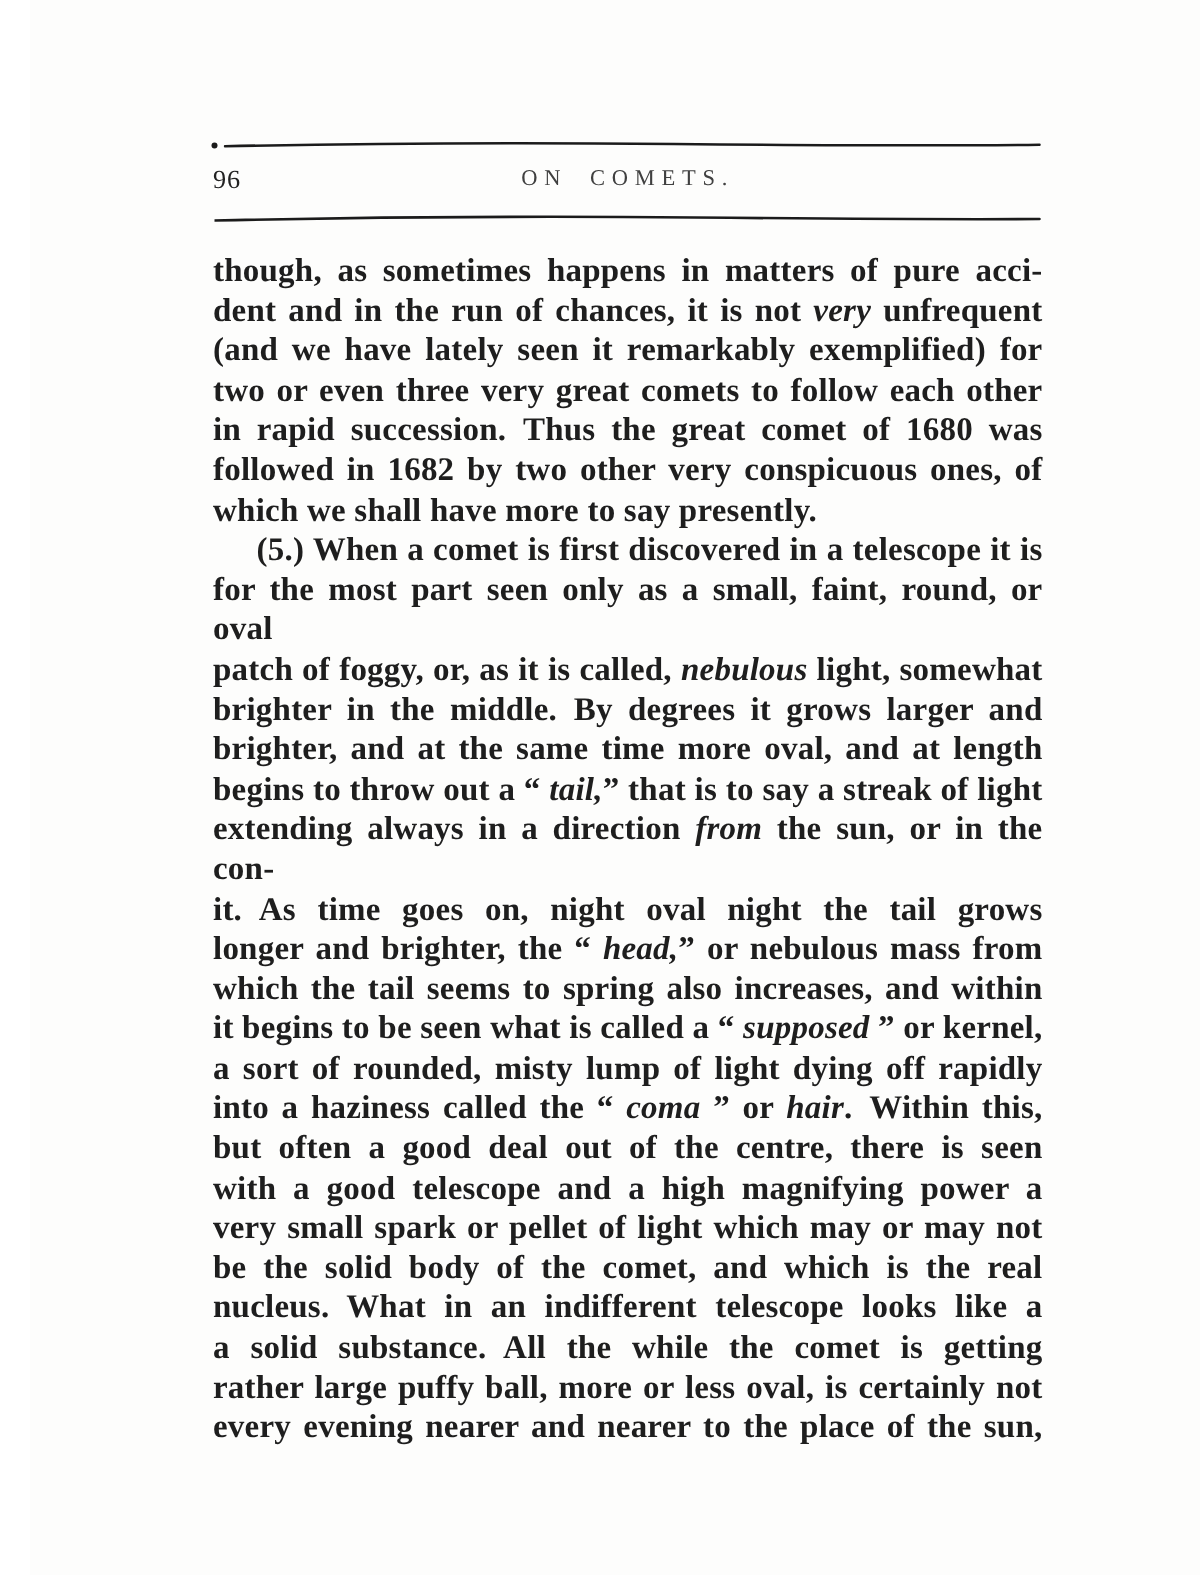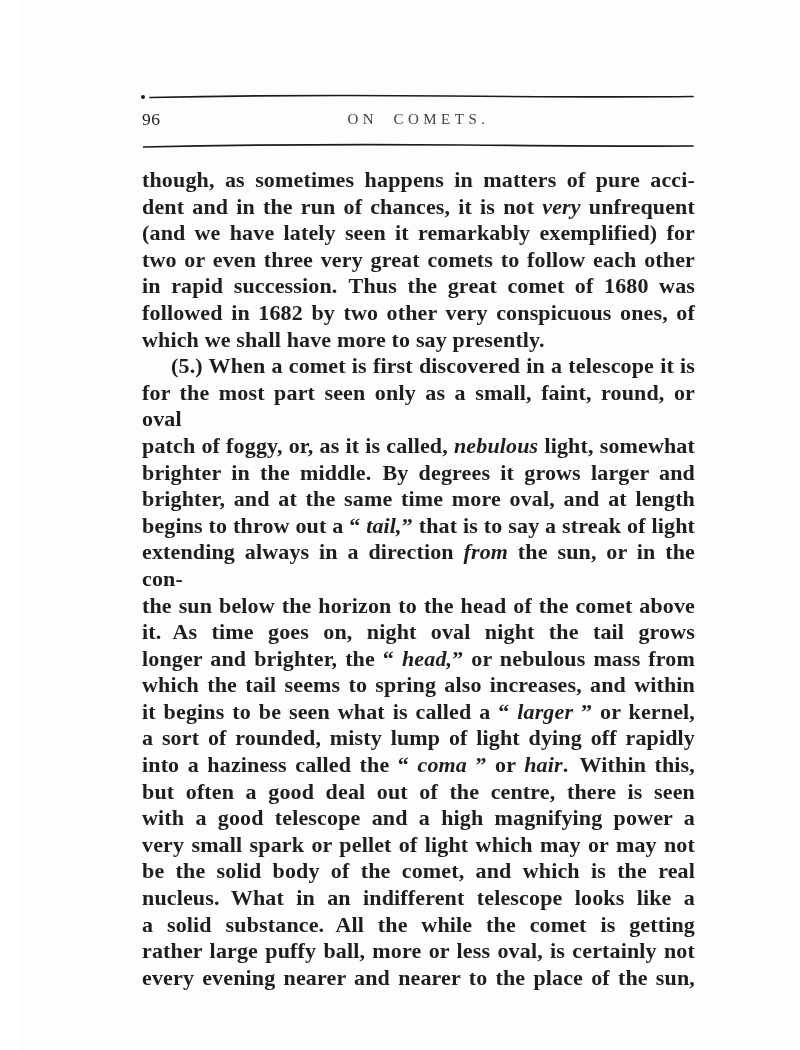--- a/index.html
+++ b/index.html
@@ -105,25 +105,24 @@
       <div class="line jl"><span>in rapid succession. Thus the great comet of 1680 was</span></div>
       <div class="line jl"><span>followed in 1682 by two other very conspicuous ones, of</span></div>
       <div class="line"><span>which we shall have more to say presently.</span></div>
       <div class="line jl ind"><span>(5.) When a comet is first discovered in a telescope it is</span></div>
       <div class="line jl"><span>for the most part seen only as a small, faint, round, or oval</span></div>
       <div class="line jl"><span>patch of foggy, or, as it is called, </span><span class="it">nebulous</span><span> light, somewhat</span></div>
       <div class="line jl"><span>brighter in the middle. By degrees it grows larger and</span></div>
       <div class="line jl"><span>brighter, and at the same time more oval, and at length</span></div>
       <div class="line jl"><span>begins to throw out a “ </span><span class="it">tail,</span><span>” that is to say a streak of light</span></div>
       <div class="line jl"><span>extending always in a direction </span><span class="it">from</span><span> the sun, or in the con-</span></div>
-      <div class="line jl"><span>the sun below the horizon to the head of the comet above</span></div>
       <div class="line jl"><span>it. As time goes on, night oval night the tail grows</span></div>
       <div class="line jl"><span>longer and brighter, the “ </span><span class="it">head,</span><span>” or nebulous mass from</span></div>
       <div class="line jl"><span>which the tail seems to spring also increases, and within</span></div>
-      <div class="line jl"><span>it begins to be seen what is called a “ </span><span class="it">larger</span><span> ” or kernel,</span></div>
+      <div class="line jl"><span>it begins to be seen what is called a “ </span><span class="it">supposed</span><span> ” or kernel,</span></div>
       <div class="line jl"><span>a sort of rounded, misty lump of light dying off rapidly</span></div>
       <div class="line jl"><span>into a haziness called the “ </span><span class="it">coma</span><span> ” or </span><span class="it">hair</span><span>. Within this,</span></div>
       <div class="line jl"><span>but often a good deal out of the centre, there is seen</span></div>
       <div class="line jl"><span>with a good telescope and a high magnifying power a</span></div>
       <div class="line jl"><span>very small spark or pellet of light which may or may not</span></div>
       <div class="line jl"><span>be the solid body of the comet, and which is the real</span></div>
       <div class="line jl"><span>nucleus. What in an indifferent telescope looks like a</span></div>
       <div class="line jl"><span>a solid substance. All the while the comet is getting</span></div>
       <div class="line jl"><span>rather large puffy ball, more or less oval, is certainly not</span></div>
       <div class="line jl"><span>every evening nearer and nearer to the place of the sun,</span></div>

